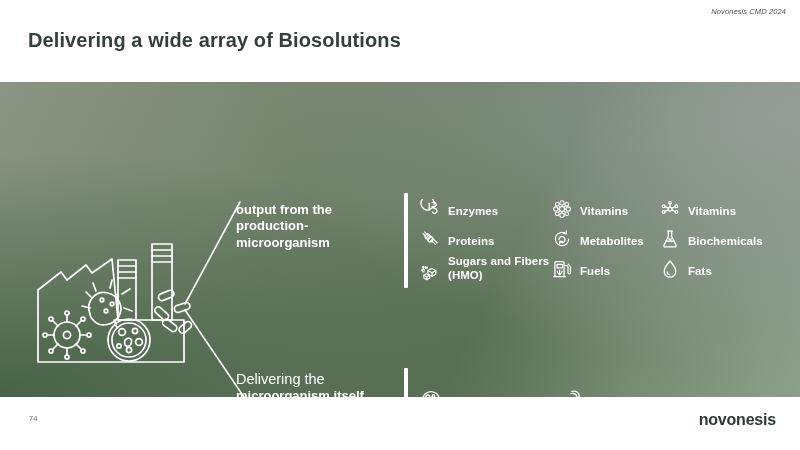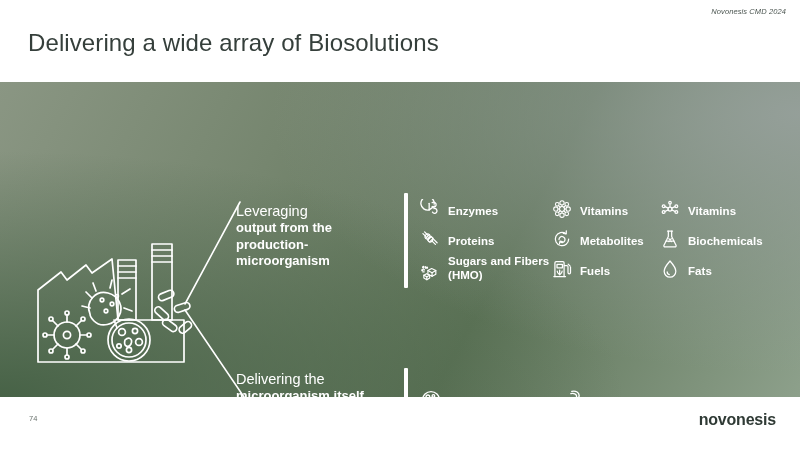--- a/index.html
+++ b/index.html
@@ -12,21 +12,21 @@
   .slide{position:relative;width:800px;height:450px;background:#fff;}
 
   
   .kicker{
     position:absolute;top:7px;right:14px;
     font-size:7.5px;font-style:italic;color:#4b5550;
     letter-spacing:.1px;white-space:nowrap;
   }
   .title{
     position:absolute;left:28px;top:29px;
-    font-size:24px;color:#353f3b;font-weight:400;
+    font-size:20px;color:#353f3b;font-weight:700;
     letter-spacing:.1px;white-space:nowrap;
   }
 
   
   .band{
     position:absolute;left:0;top:82px;width:800px;height:315px;
     background:
       radial-gradient(120% 150% at 100% 10%, rgba(150,160,155,.95) 0%, rgba(150,160,155,0) 55%),
       radial-gradient(130% 130% at 0% 100%, rgba(68,96,68,.95) 0%, rgba(68,96,68,0) 60%),
       linear-gradient(118deg, #8a9683 0%, #76866f 32%, #5e7458 62%, #8da08b 100%);
@@ -154,21 +154,20 @@
     </div>
 
     <div class="connectors">
       <svg viewBox="0 0 70 210" fill="none" stroke="#ffffff" stroke-width="1.6" stroke-linecap="round">
         <path d="M60 10 L5 112"></path>
         <path d="M5 118 L66 208"></path>
       </svg>
     </div>
 
     <div class="lev" id="lev1">
-      <span class="reg">Leveraging</span>
       <span class="bold">output from the production-microorganism</span>
     </div>
 
     <div class="lev" id="lev2">
       <span class="reg">Delivering the</span>
       <span class="bold">microorganism itself</span>
     </div>
 
     <div class="bar" id="bar1"></div>
     <div class="bar" id="bar2"></div>

